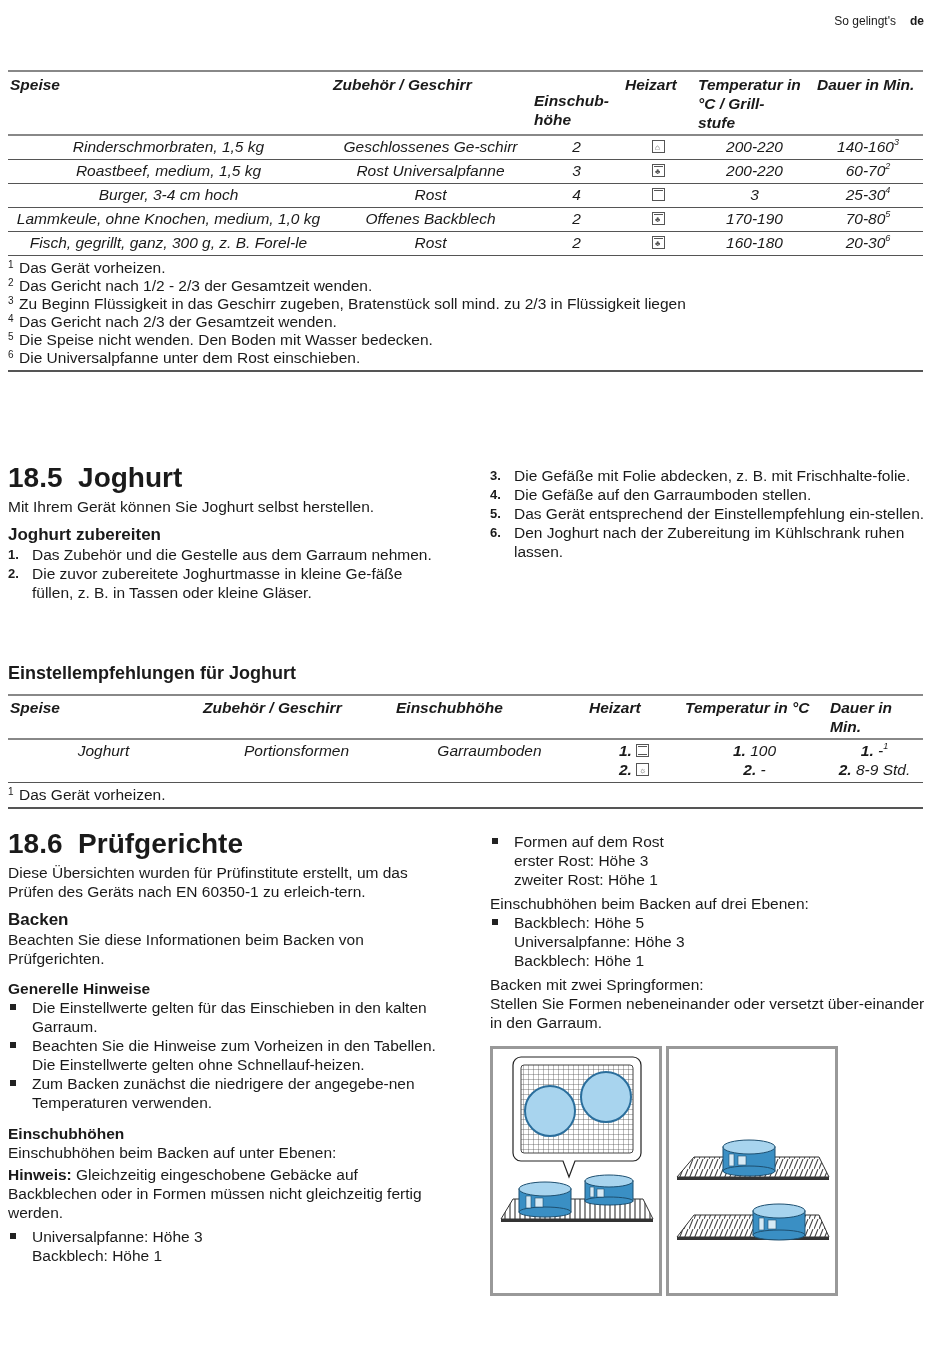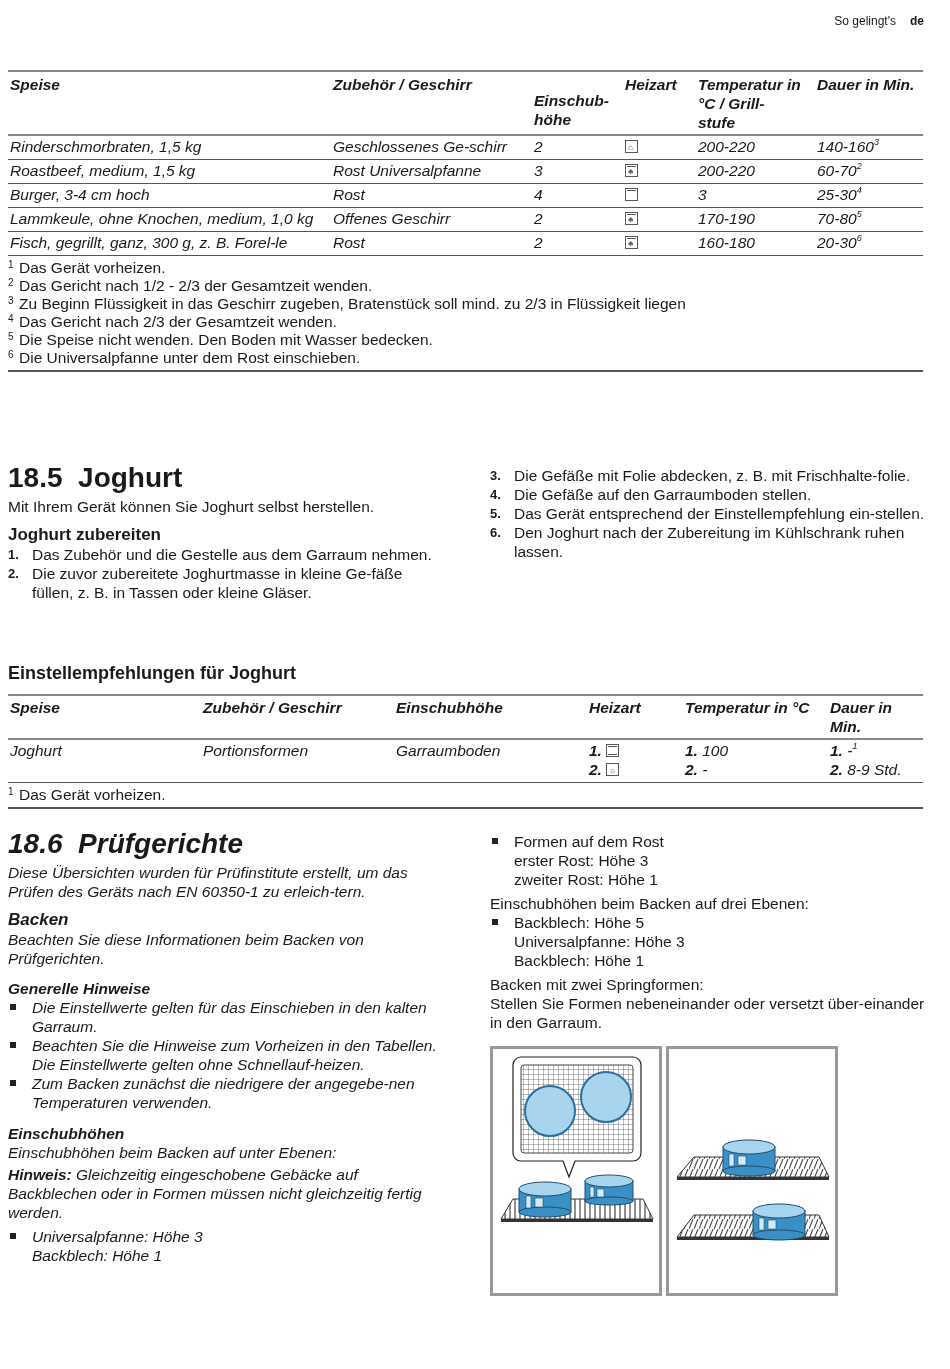--- a/index.html
+++ b/index.html
@@ -5,21 +5,21 @@
   * { box-sizing: border-box; margin: 0; padding: 0; }
   body {
     width: 950px; height: 1369px; background: #ffffff; color: #1a1a1a;
     font-family: "Liberation Sans", sans-serif; font-size: 15.5px; line-height: 19px;
     position: relative; overflow: hidden;
   }
   .header { position: absolute; top: 12px; right: 26px; font-size: 12px; }
   .header .lang { font-weight: bold; margin-left: 14px; }
   table.grid { border-collapse: collapse; width: 100%; font-style: italic; }
   table.grid th { text-align: left; font-weight: bold; vertical-align: top; padding: 2px 4px 2px 2px; }
-  table.grid td { vertical-align: top; padding: 1px 4px 3px 2px; }
+  table.grid td { vertical-align: top; padding: 1px 4px 3px 2px; text-align: center; }
   table.grid thead tr { border-top: 2px solid #888; border-bottom: 2px solid #888; }
   table.grid tbody tr { border-bottom: 1.5px solid #555; }
   sup { font-size: 9px; vertical-align: 7px; line-height: 0; }
   .icon-box { display: inline-block; width: 13px; height: 13px; border: 1px solid #555; position: relative; vertical-align: -1px; }
   .icon-box .bar { position: absolute; left: 1px; right: 1px; top: 1px; height: 1px; background: #555; }
   .icon-box .fan { position: absolute; left: 2px; top: 3px; font-size: 8px; line-height: 8px; color: #555; }
   .footnotes { border-bottom: 2px solid #555; padding: 3px 0 3px 0; }
   .fn { padding-left: 11px; position: relative; line-height: 18px; }
   .fn .n { position: absolute; left: 0; top: -3px; font-size: 10px; }
   .t1 { position: absolute; left: 8px; top: 70px; width: 915px; }
@@ -86,21 +86,21 @@
         <tr>
           <td>Burger, 3-4 cm hoch</td>
           <td>Rost</td>
           <td>4</td>
           <td><span class="icon-box"><span class="bar"></span></span></td>
           <td>3</td>
           <td><span>25-30</span><sup>4</sup></td>
         </tr>
         <tr>
           <td>Lammkeule, ohne Knochen, medium, 1,0 kg</td>
-          <td>Offenes Geschirr</td>
+          <td>Offenes Backblech</td>
           <td>2</td>
           <td><span class="icon-box"><span class="bar"></span><span class="fan">♣</span></span></td>
           <td>170-190</td>
           <td><span>70-80</span><sup>5</sup></td>
         </tr>
         <tr>
           <td>Fisch, gegrillt, ganz, 300 g, z. B. Forel-le</td>
           <td>Rost</td>
           <td>2</td>
           <td><span class="icon-box"><span class="bar"></span><span class="fan">♣</span></span></td>
@@ -177,21 +177,21 @@
           <div><b>2.</b> <span>8-9 Std.</span></div>
         </td>
       </tr>
     </tbody>
   </table>
   <div class="footnotes">
     <div class="fn"><span class="n">1</span><span>Das Gerät vorheizen.</span></div>
   </div>
 </div>
 
-<div class="col" style="left:8px; top:832px; width:440px;font-style:italic;">
+<div class="col" style="left:8px; top:832px; width:440px;">
   <h2><span>18.6</span>&nbsp;&nbsp;<span>Prüfgerichte</span></h2>
   <p style="margin-top:7px">Diese Übersichten wurden für Prüfinstitute erstellt, um das Prüfen des Geräts nach EN 60350-1 zu erleich-tern.</p>
   <h3 style="margin-top:9px">Backen</h3>
   <p>Beachten Sie diese Informationen beim Backen von Prüfgerichten.</p>
   <h4 style="margin-top:12px">Generelle Hinweise</h4>
   <ul class="sq">
     <li>Die Einstellwerte gelten für das Einschieben in den kalten Garraum.</li>
     <li>Beachten Sie die Hinweise zum Vorheizen in den Tabellen. Die Einstellwerte gelten ohne Schnellauf-heizen.</li>
     <li>Zum Backen zunächst die niedrigere der angegebe-nen Temperaturen verwenden.</li>
   </ul>

